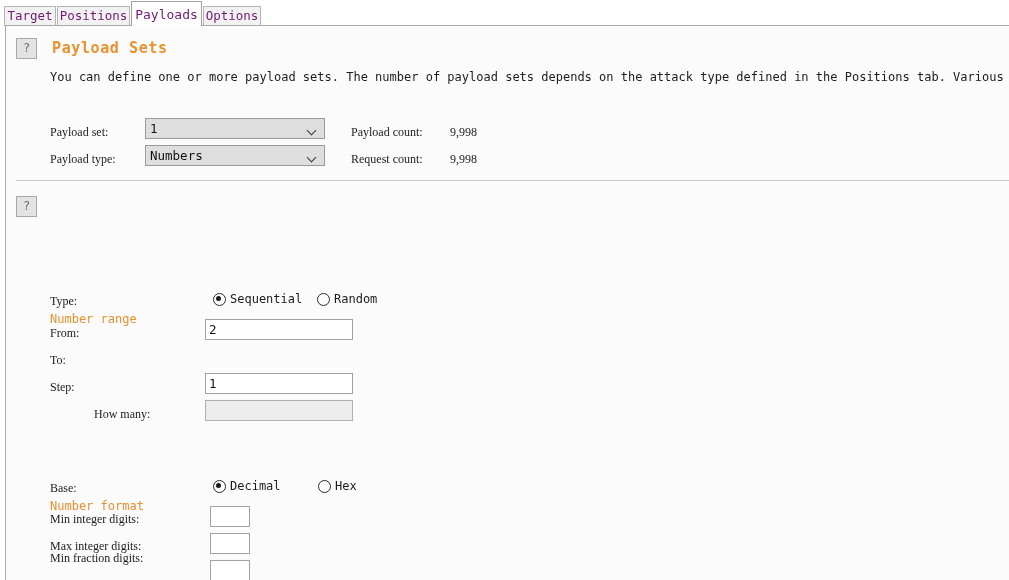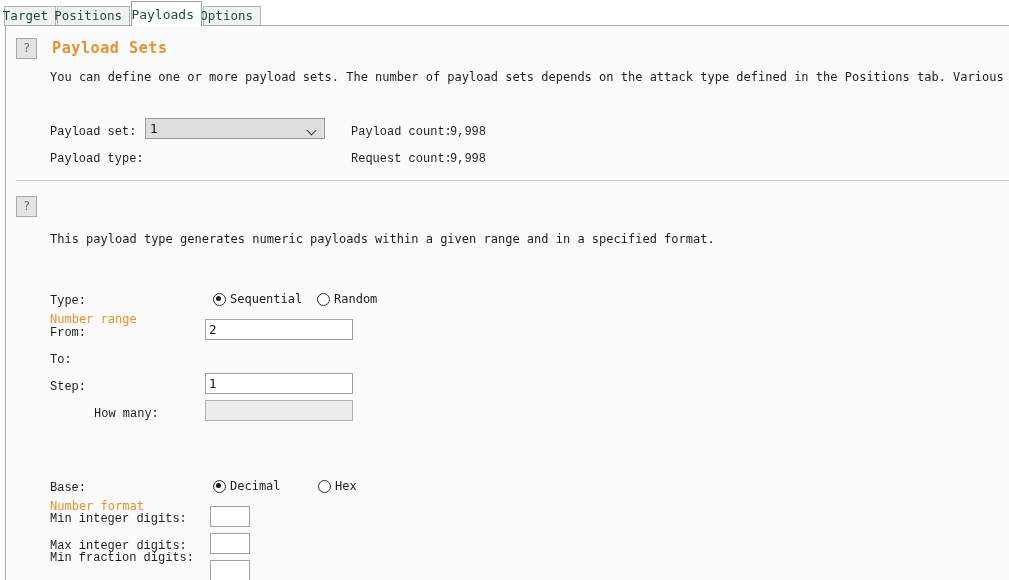--- a/index.html
+++ b/index.html
@@ -24,27 +24,27 @@
     padding-left: 4px;
     box-sizing: border-box;
   }
   .tab {
     position: absolute;
     bottom: 0;
     box-sizing: border-box;
     background: #f2f2f2;
     border: 1px solid #b4b4b4;
     border-bottom: none;
-    color: #14532d;
+    color: #701a75;
     font-family: "DejaVu Sans Mono", "Liberation Mono", monospace;
     font-size: 12.5px;
     line-height: 1;
     display: flex;
     align-items: center;
-    justify-content: flex-end;
+    justify-content: center;
     height: 20px;
     padding: 0 7px;
     border-radius: 1px 1px 0 0;
     white-space: nowrap;
     margin-top: 32px;
   }
   .tab.active {
     background: #ffffff;
     height: 25px;
     border-color: #a0a0a0;
@@ -111,21 +111,21 @@
     position: absolute;
     left: 10px;
     width: 999px;
     height: 0;
     border-top: 1px solid #c8c8c8;
   }
 
   .lbl {
     position: absolute;
     color: #1c1c1c;
-    font-family: Liberation Mono, monospace;
+    font-family: Liberation Serif, serif;
     font-size: 12px;
     white-space: nowrap;
   }
 
   .sub-head {
     position: absolute;
     color: #e8912d;
     font-family: "DejaVu Sans Mono", "Liberation Mono", monospace;
     font-size: 12px;
     white-space: nowrap;
@@ -248,29 +248,32 @@
 
     <div class="lbl" style="left:44px; top:99px;">Payload set:</div>
     <div class="combo" style="left:139px; top:92px; width:180px;">
       <span>1</span>
       <span class="chev"></span>
     </div>
     <div class="lbl" style="left:345px; top:99px;">Payload count:</div>
     <div class="lbl" style="left:444px; top:99px;">9,998</div>
 
     <div class="lbl" style="left:44px; top:126px;">Payload type:</div>
+    <div class="combo" style="left:139px; top:119px; width:180px;">
+      <span>Numbers</span>
+      <span class="chev"></span>
+    </div>
     <div class="lbl" style="left:345px; top:126px;">Request count:</div>
     <div class="lbl" style="left:444px; top:126px;">9,998</div>
 
     <div class="divider" style="top:154px;"></div>
 
     <div class="help-icon" style="left:10px; top:170px;">?</div>
 
 
-    <div class="desc" style="left:44px; top:204px;">This payload type generates numeric payloads within a given range and in a specified format.</div>
 
     <div class="sub-head" style="left:44px; top:238px;">Number range</div>
 
     <div class="lbl" style="left:44px; top:268px;">Type:</div>
 
     <div class="radio-wrap" style="left:207px; top:266px;">
       <span class="radio sel"></span>
       <span class="radio-lbl">Sequential</span>
     </div>
     <div class="radio-wrap" style="left:311px; top:266px;">

